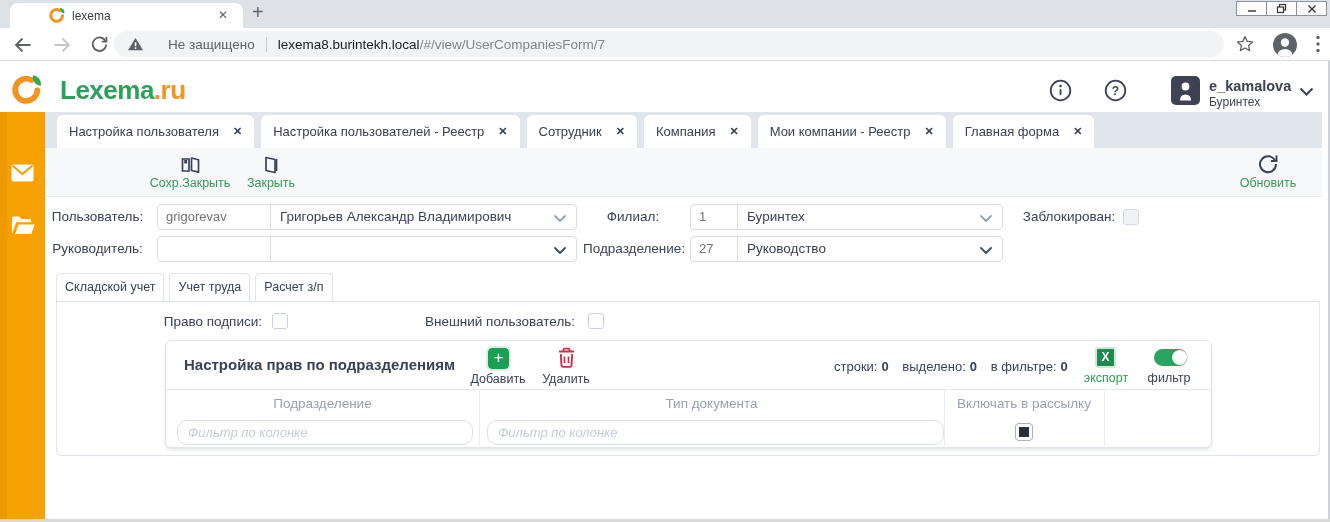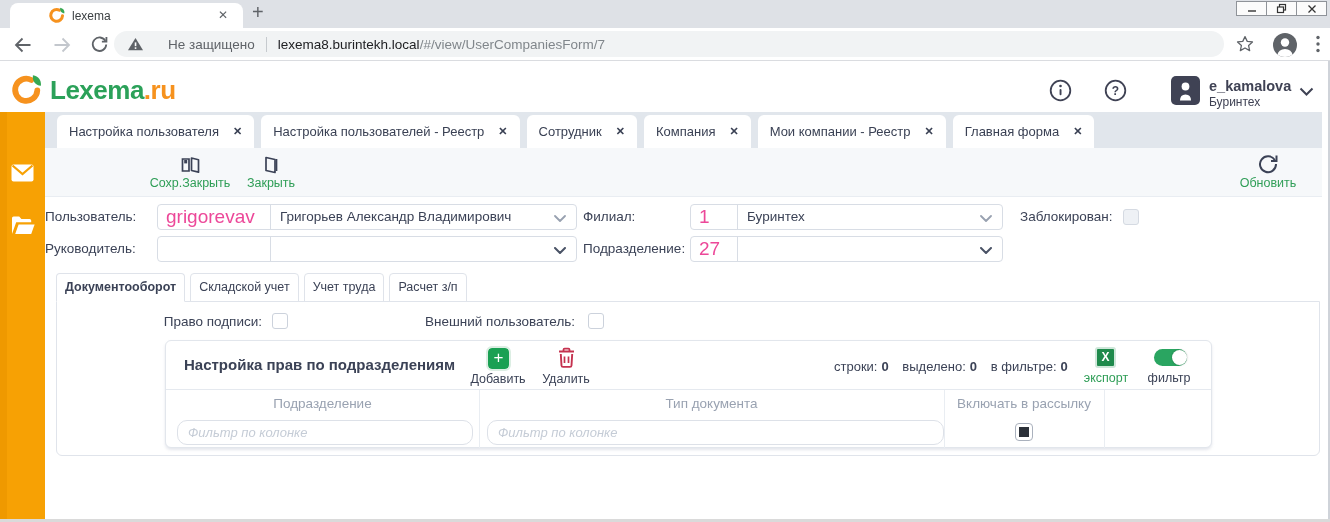--- a/index.html
+++ b/index.html
@@ -16,42 +16,42 @@
 #baddr{position:absolute;left:0;top:28px;width:1330px;height:33px;background:#fff;border-bottom:1px solid #dadce0}
 .navic{position:absolute;top:8px}
 .urlpill{position:absolute;left:114px;top:3px;width:1110px;height:26px;background:#f1f3f4;border-radius:13px;display:flex;align-items:center;padding-left:13px;font-size:13px}
 .sec{color:#5f6368;margin-left:24px;font-size:13.5px}
 .urldiv{width:1px;height:15px;background:#c6cace;margin:0 11px}
 .udom{color:#202124;font-size:13.5px}
 .upath{color:#80868b;font-size:13.5px}
 
 #ahead{position:absolute;left:0;top:61px;width:1330px;height:51px;background:#fff}
 .logo{position:absolute;left:10px;top:13px;display:flex;align-items:center}
-.logotext{font-size:26px;font-weight:700;letter-spacing:-0.5px;margin-left:8px}
+.logotext{font-size:26px;font-weight:700;letter-spacing:-0.5px;margin-left:18px}
 .hicon{position:absolute;top:18px}
 .uname{position:absolute;left:1209px;top:17px;font-size:14.5px;font-weight:700;color:#3f4254}
 .ucompany{position:absolute;left:1209px;top:34px;font-size:12px;color:#3f4254}
 
 #aside{position:absolute;left:0;top:112px;width:45px;height:410px;background:#F7A104}
 #aside::before{content:"";position:absolute;left:0;top:0;width:7px;height:100%;background:#EF9900}
 .sideic{position:absolute;left:11px}
 
 #amain{position:absolute;left:45px;top:112px;width:1277px;height:410px}
 .apptabs{height:36px;background:#e1e6ec;display:flex;align-items:flex-end;padding-left:12px}
 .apptab{height:33px;background:#fff;border-radius:6px 6px 0 0;margin-right:7px;display:flex;align-items:center;padding:0 12px;font-size:13px;color:#3a4154;white-space:nowrap}
 .apptab .x{margin-left:14px;font-size:11px;font-weight:700;color:#3a4154}
 .apptoolbar{height:49px;background:#f6f8fa;border-bottom:1px solid #e9edf2;position:relative}
 .tbtn{position:absolute;top:5px;text-align:center}
 .tbtn .ic{height:22px;display:flex;align-items:flex-end;justify-content:center}
 .tbtn .lb{font-size:12.5px;color:#2f9e57;margin-top:1px}
 .content{position:relative;height:324px;background:#fff}
 
-.flabel{position:absolute;font-size:13.5px;color:#3b4256;height:26px;line-height:26px;text-align:left;white-space:nowrap}
+.flabel{position:absolute;font-size:13.5px;color:#3b4256;height:26px;line-height:26px;text-align:center;white-space:nowrap}
 .fgroup{position:absolute;height:26px;border:1px solid #d8dde5;border-radius:4px;background:#fff;display:flex}
-.gcode{border-right:1px solid #d8dde5;padding:0 8px;line-height:24px;font-size:19px;color:#ec4899}
+.gcode{border-right:1px solid #d8dde5;padding:0 8px;line-height:24px;font-size:13px;color:#737373}
 .gval{flex:1;padding:0 9px;line-height:24px;font-size:13.5px;color:#3b4256;position:relative}
 .chev{position:absolute;right:10px;top:10px}
 .cb{position:absolute;width:16px;height:16px;border:1px solid #ccd2dc;border-radius:3px;background:#fff}
 .cb.gray{background:#eef1f5;border-color:#d5dae2}
 
 .subtabs{position:absolute;top:76px;left:11px;display:flex}
 .subtab{height:29px;border:1px solid #dfe3ea;background:#fff;border-radius:4px 4px 0 0;margin-right:5px;padding:0 8px;line-height:27px;font-size:12.5px;color:#3b4256;position:relative}
 .subtab.active{font-weight:700;border-bottom-color:#fff;z-index:3}
 .tabpanel{position:absolute;top:104px;left:11px;width:1264px;height:155px;border:1px solid #e0e4eb;border-radius:0 0 6px 6px;background:#fff}
 .optlabel{position:absolute;font-size:13.5px;color:#3b4256;height:18px;line-height:18px;white-space:nowrap}
@@ -276,27 +276,27 @@
     <div class="fgroup" style="left:112px;top:39px;width:420px">
       <div class="gcode" style="width:113px"></div>
       <div class="gval"></div>
       <svg class="chev" width="12" height="7" viewBox="0 0 12 7">
           <path d="M1 1 L6 6 L11 1" stroke="#4a5366" stroke-width="2" fill="none" stroke-linecap="round" stroke-linejoin="round"></path>
         </svg>
     </div>
     <div class="flabel" style="left:538px;width:100px;top:39px">Подразделение:</div>
     <div class="fgroup" style="left:645px;top:39px;width:313px">
       <div class="gcode" style="width:47px">27</div>
+      <div class="gval">Руководство</div>
       <svg class="chev" width="12" height="7" viewBox="0 0 12 7">
           <path d="M1 1 L6 6 L11 1" stroke="#4a5366" stroke-width="2" fill="none" stroke-linecap="round" stroke-linejoin="round"></path>
         </svg>
     </div>
 
     <div class="subtabs">
-      <div class="subtab active">Документооборот</div>
       <div class="subtab">Складской учет</div>
       <div class="subtab">Учет труда</div>
       <div class="subtab">Расчет з/п</div>
     </div>
     <div class="tabpanel"></div>
 
     <div class="optlabel" style="left:110px;width:107px;top:116px;text-align:right">Право подписи:</div>
     <div class="cb" style="left:227px;top:116px"></div>
     <div class="optlabel" style="left:380px;width:155px;top:116px;text-align:left">Внешний пользователь:</div>
     <div class="cb" style="left:543px;top:116px"></div>

